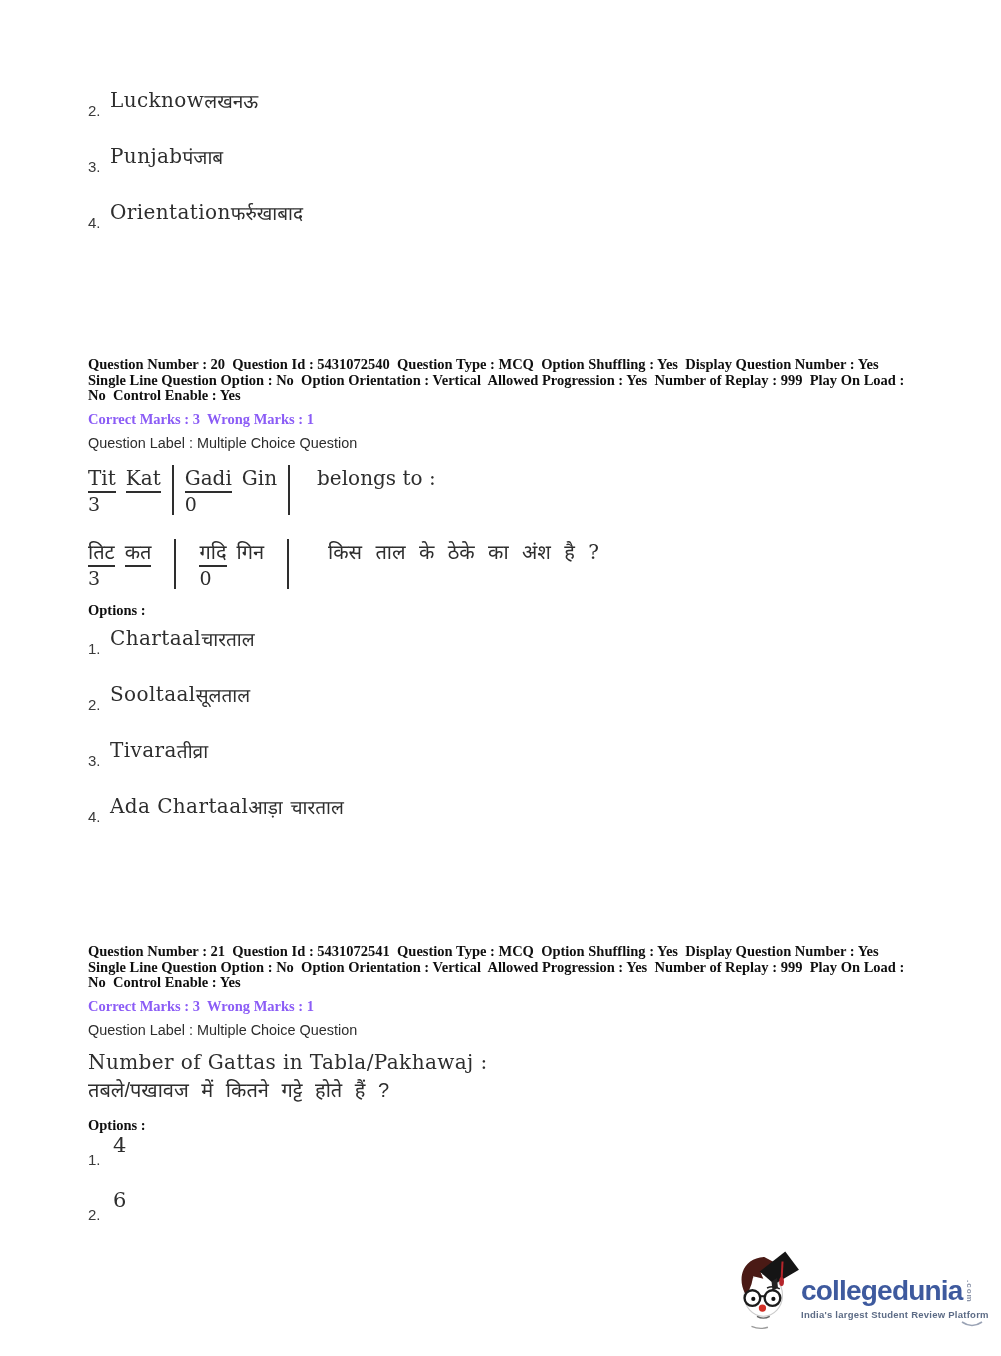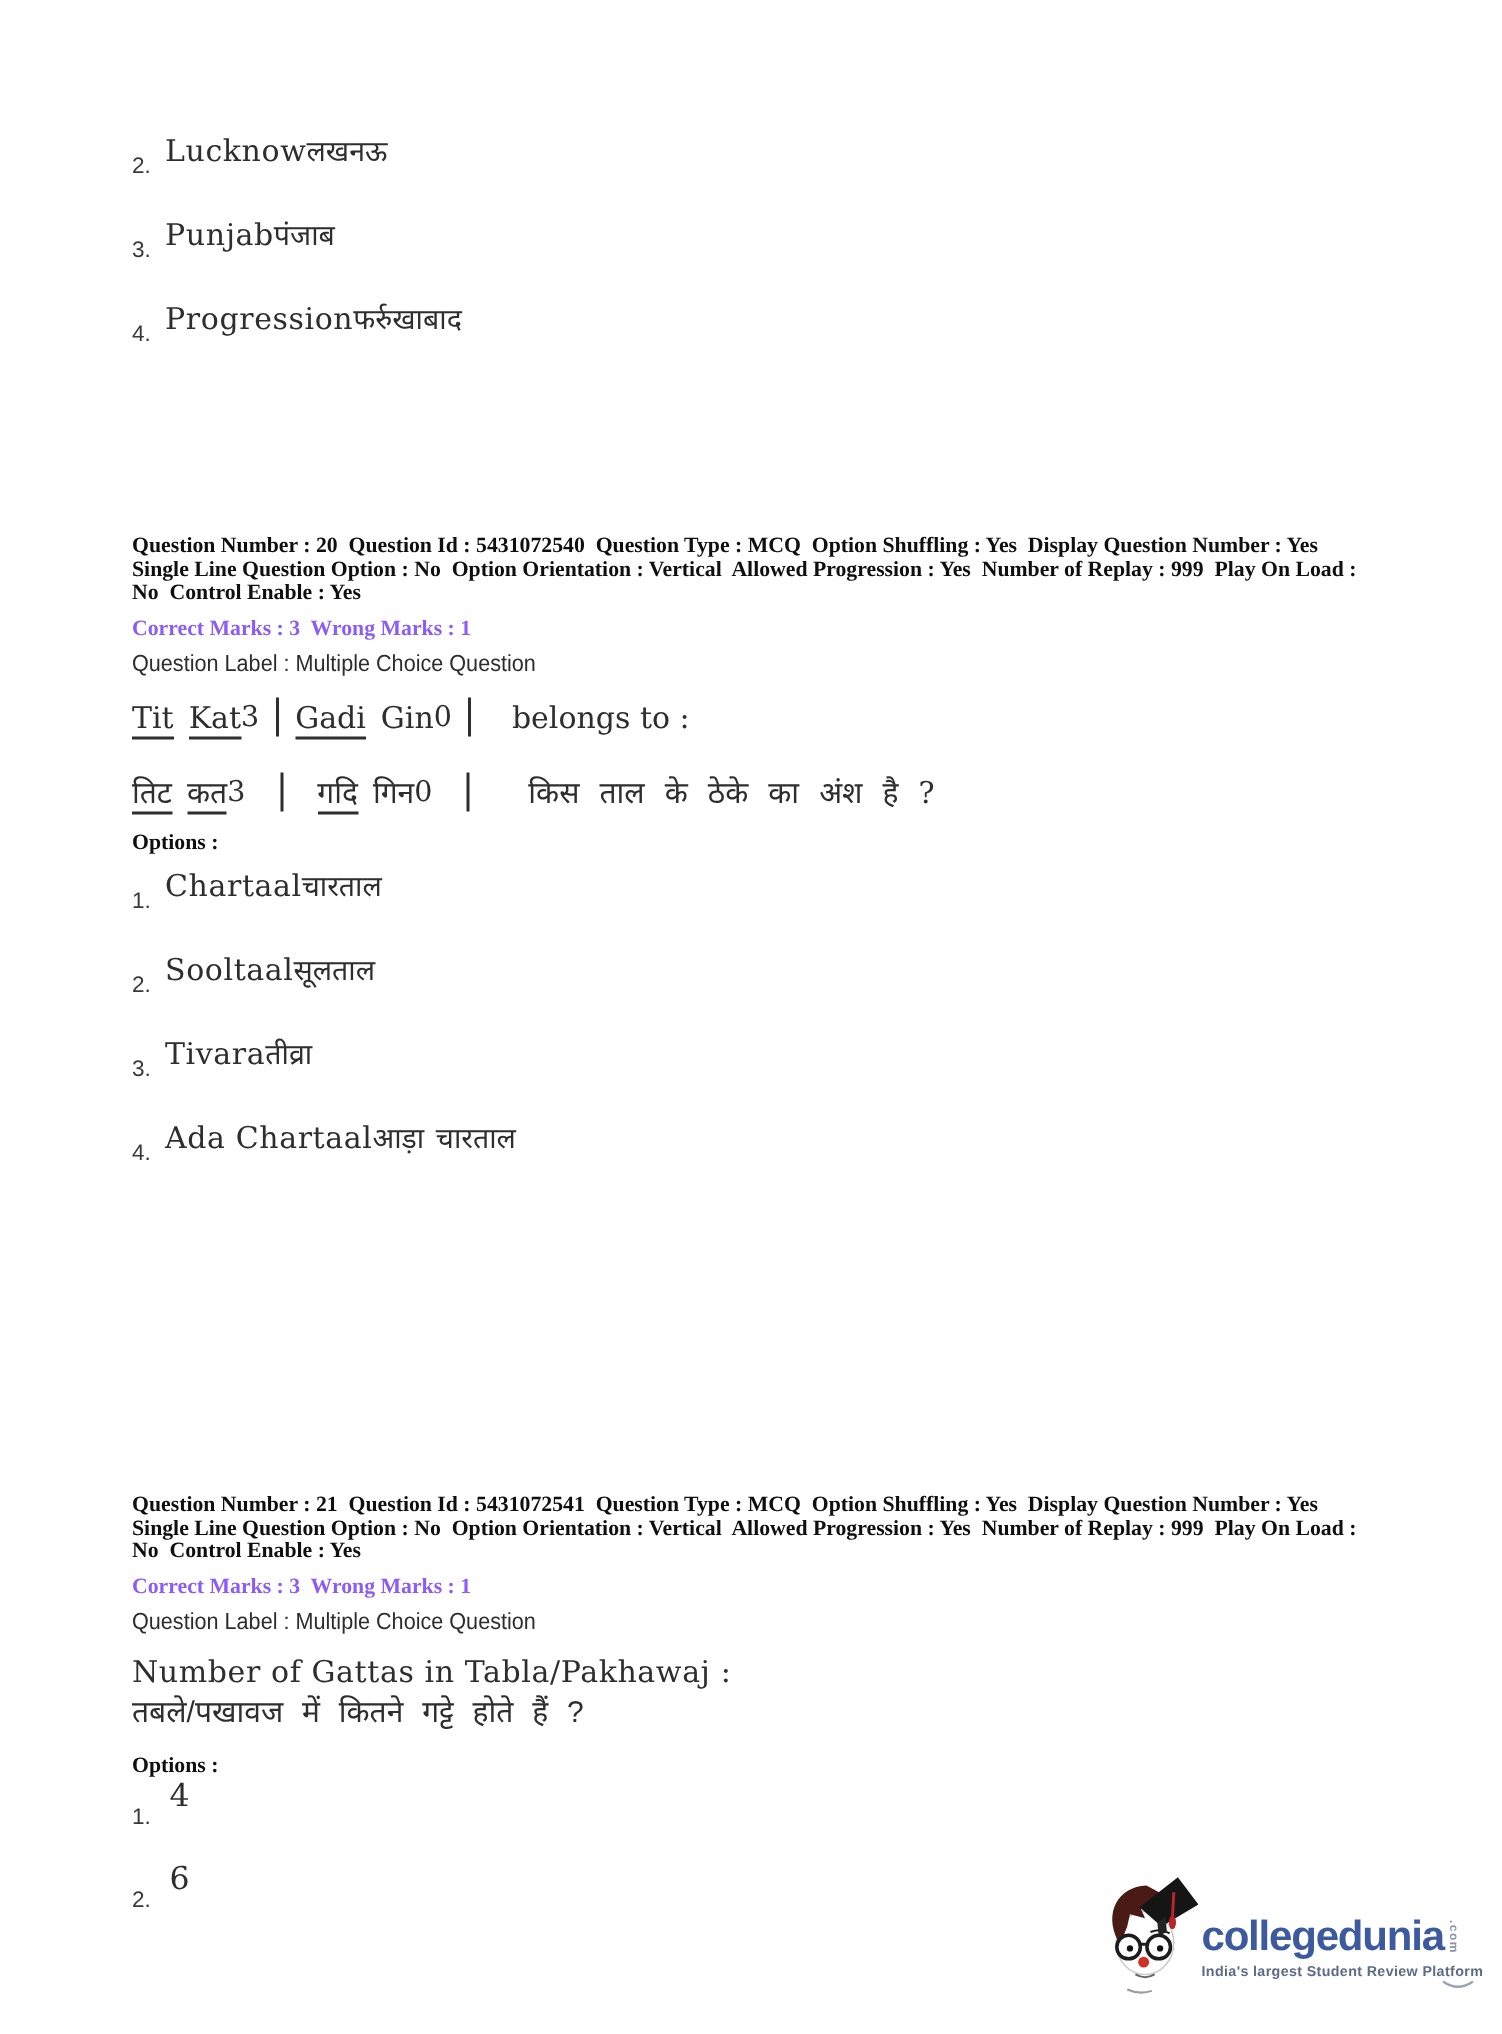--- a/index.html
+++ b/index.html
@@ -43,21 +43,21 @@
   
   .notation {
     display: flex;
     align-items: stretch;
     margin-top: 13px;
     font-family: "DejaVu Serif", serif;
     font-size: 20px;
     color: #2e2e2e;
   }
   .notation.hindi-row { margin-top: 24px; font-size: 20px; gap: 12px; }
-  .ncell { display: flex; flex-direction: row; }
+  .ncell { display: flex; flex-direction: column; }
   .nline { line-height: 26px; white-space: nowrap; }
   .nline .w { margin-right: 10px; }
   .nline .w:last-child { margin-right: 0; }
   .u { border-bottom: 2px solid #2e2e2e; padding-bottom: 1px; }
   .nsub { line-height: 22px; font-size: 19px; margin-top: 2px; }
   .nbar { width: 2px; background: #2e2e2e; margin: 0 11px; }
   .ntail { margin-left: 16px; line-height: 26px; align-self: flex-start; white-space: nowrap; }
   .hindi-row .ntail { word-spacing: 7px; }
   
   .options-heading {
@@ -119,21 +119,21 @@
     font-family: Liberation Sans, sans-serif;
     font-size: 20px;
     color: #2e2e2e;
     margin-top: 3px;
     line-height: 27px;
     word-spacing: 7px;
   }
   
   .carryover { position: absolute; left: 88px; top: 88px; }
   .qblock-20 { position: absolute; left: 88px; top: 357px; width: 860px; }
-  .qblock-21 { position: absolute; left: 88px; top: 996px; width: 860px; }
+  .qblock-21 { position: absolute; left: 88px; top: 944px; width: 860px; }
   
   .logo { position: absolute; left: 735px; top: 1246px; display: flex; align-items: center; }
   .logo-text { margin-left: 2px; padding-top: 17px; position: relative; }
   .brand-row { display: flex; align-items: flex-start; }
   .brand {
     font-family: "Liberation Sans", sans-serif;
     font-weight: bold;
     font-size: 28px;
     line-height: 26px;
     letter-spacing: -0.8px;
@@ -176,21 +176,21 @@
     <div class="opt">
       <span class="onum">3.</span>
       <span class="obody">
         <span class="oen">Punjab</span>
         <span class="ohi">पंजाब</span>
       </span>
     </div>
     <div class="opt">
       <span class="onum">4.</span>
       <span class="obody">
-        <span class="oen">Progression</span>
+        <span class="oen">Orientation</span>
         <span class="ohi">फर्रुखाबाद</span>
       </span>
     </div>
   </div>
 
   <div class="qblock-20">
     <div class="qmeta">
       <div class="meta-line">Question Number : 20  Question Id : 5431072540  Question Type : MCQ  Option Shuffling : Yes  Display Question Number : Yes</div>
       <div class="meta-line">Single Line Question Option : No  Option Orientation : Vertical  Allowed Progression : Yes  Number of Replay : 999  Play On Load :</div>
       <div class="meta-line">No  Control Enable : Yes</div>

